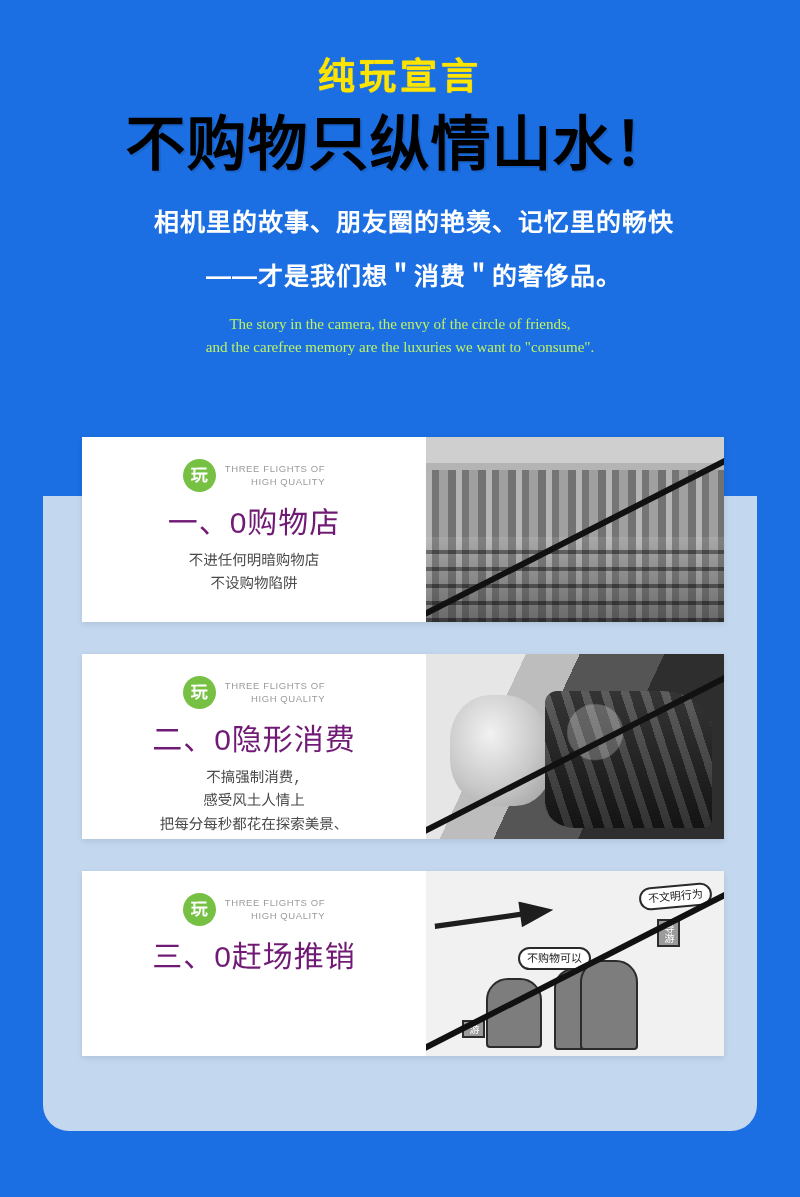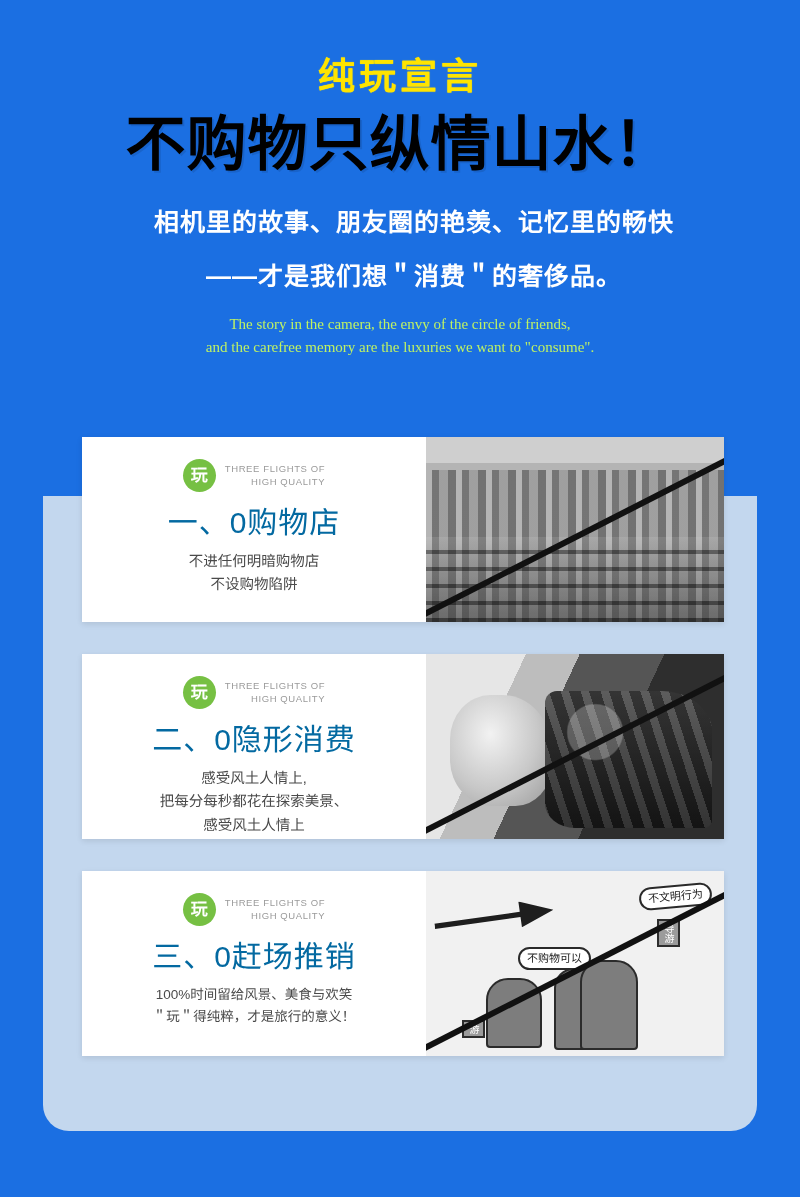--- a/index.html
+++ b/index.html
@@ -160,31 +160,32 @@
     color: #9a9a9a;
     font-size: 9.5px;
     letter-spacing: 0.6px;
     line-height: 1.35;
     font-family: "Liberation Sans", sans-serif;
   }
 
   .card-title {
     margin-top: 14px;
     font-size: 30px;
-    color: #0369a1;
+    color: #701a75;
     letter-spacing: 1px;
     line-height: 1.1;
     font-weight: normal;
   }
 
   .card-desc {
     margin-top: 11px;
     font-size: 14.5px;
     color: #4a4a4a;
     line-height: 1.62;
+    font-family: Liberation Mono, monospace;
   }
   .card-desc.small {
     font-size: 13.5px;
   }
 
   
   .card-right {
     flex: 1;
     position: relative;
     overflow: hidden;
@@ -357,45 +358,41 @@
       <div class="card-left">
         <div class="badge-row">
           <div class="badge">玩</div>
           <div class="badge-en">
             <div>THREE FLIGHTS OF</div>
             <div>HIGH QUALITY</div>
           </div>
         </div>
         <div class="card-title">二、0隐形消费</div>
         <div class="card-desc">
-          <div>感受风土人情上,</div>
+          <div>不搞强制消费,</div>
+          <div>感受风土人情上</div>
           <div>把每分每秒都花在探索美景、</div>
-          <div>感受风土人情上</div>
         </div>
       </div>
       <div class="card-right">
         <div class="photo-bus"></div>
         <div class="slash"></div>
       </div>
     </div>
 
     <div class="card">
       <div class="card-left">
         <div class="badge-row">
           <div class="badge">玩</div>
           <div class="badge-en">
             <div>THREE FLIGHTS OF</div>
             <div>HIGH QUALITY</div>
           </div>
         </div>
         <div class="card-title">三、0赶场推销</div>
-        <div class="card-desc small">
-          <div>100%时间留给风景、美食与欢笑</div>
-          <div>＂玩＂得纯粹，才是旅行的意义！</div>
-        </div>
       </div>
       <div class="card-right">
         <div class="photo-cartoon">
           <div class="cartoon-arrow"></div>
           <div class="cartoon-bubble b1">不文明行为</div>
           <div class="cartoon-bubble b2">不购物可以</div>
           <div class="cartoon-flag f1">游</div>
           <div class="cartoon-flag f2">导游</div>
           <div class="cartoon-fig fig-a"></div>
           <div class="cartoon-fig fig-b"></div>

